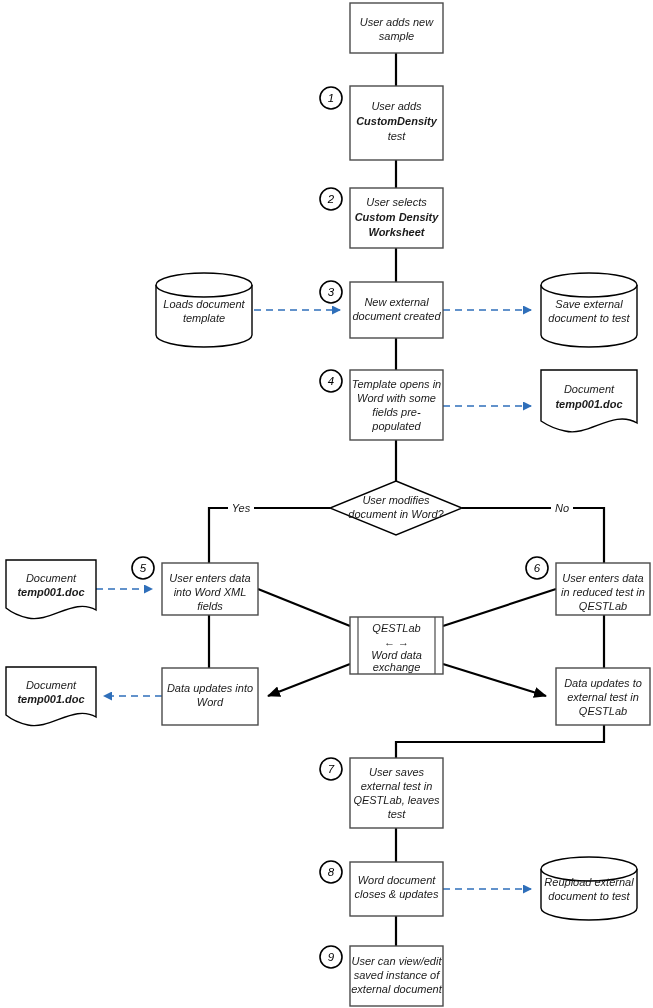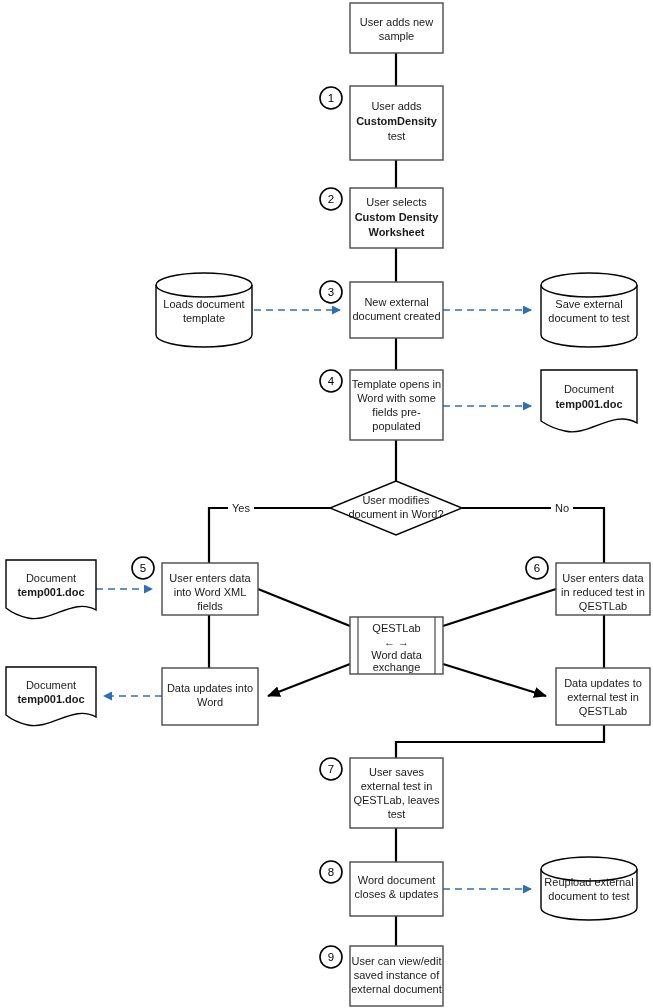--- a/index.html
+++ b/index.html
@@ -6,20 +6,21 @@
     margin: 0;
     padding: 0;
     background: #ffffff;
   }
   #canvas {
     position: relative;
     width: 614px;
     height: 1008px;
     background: #ffffff;
     font-family: "Liberation Sans", sans-serif;
+    font-style: italic;
   }
   svg { display: block; }
   .shape-stroke { fill: #ffffff; stroke: #000000; stroke-width: 1.4; }
   .shape-stroke-soft { fill: #ffffff; stroke: #4a4a4a; stroke-width: 1.4; }
   .connector { stroke: #000000; stroke-width: 2.2; fill: none; }
   .dashed { stroke: #2f6fba; stroke-width: 1.6; fill: none; stroke-dasharray: 7 5; }
   .arrowfill { fill: #2f6fba; }
   .arrowfill-black { fill: #000000; }
   .badge-circle { fill: #ffffff; stroke: #000000; stroke-width: 1.6; }
   text {

